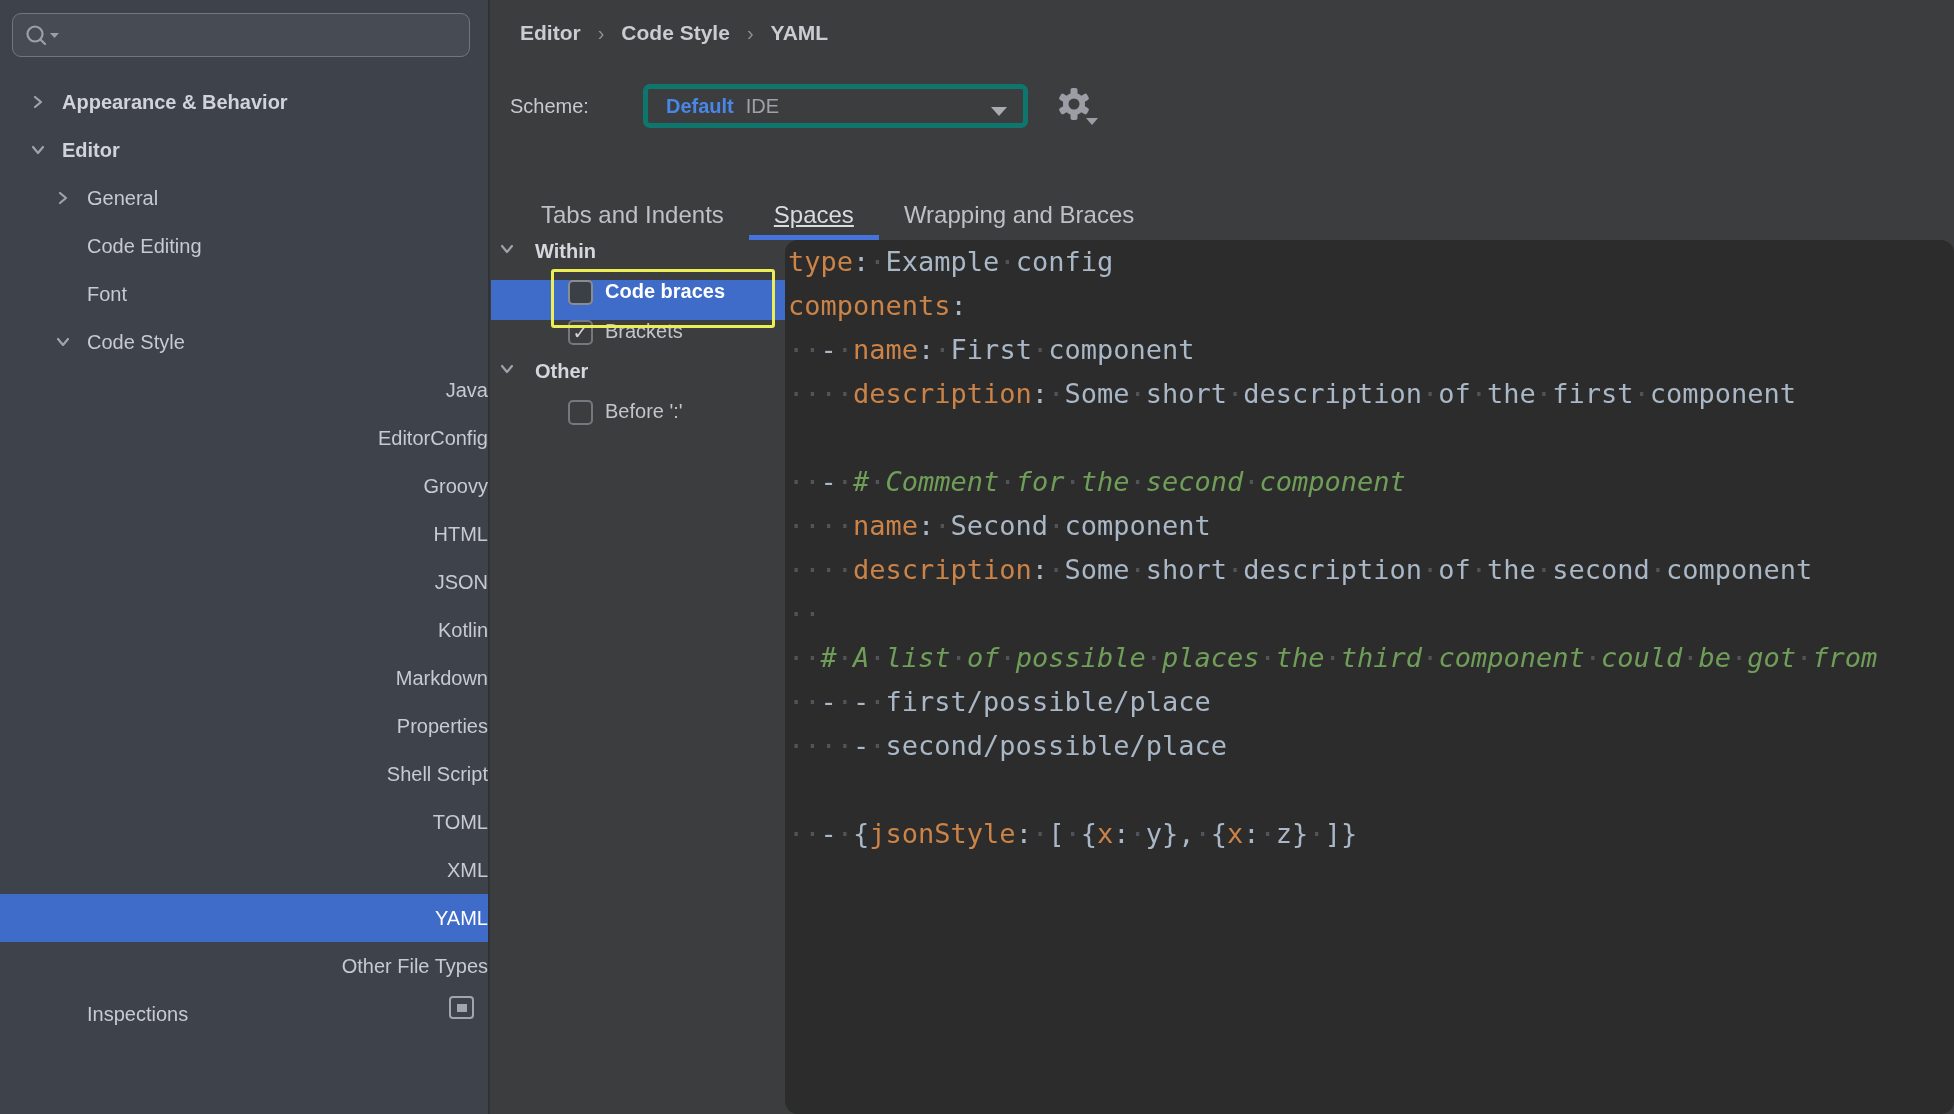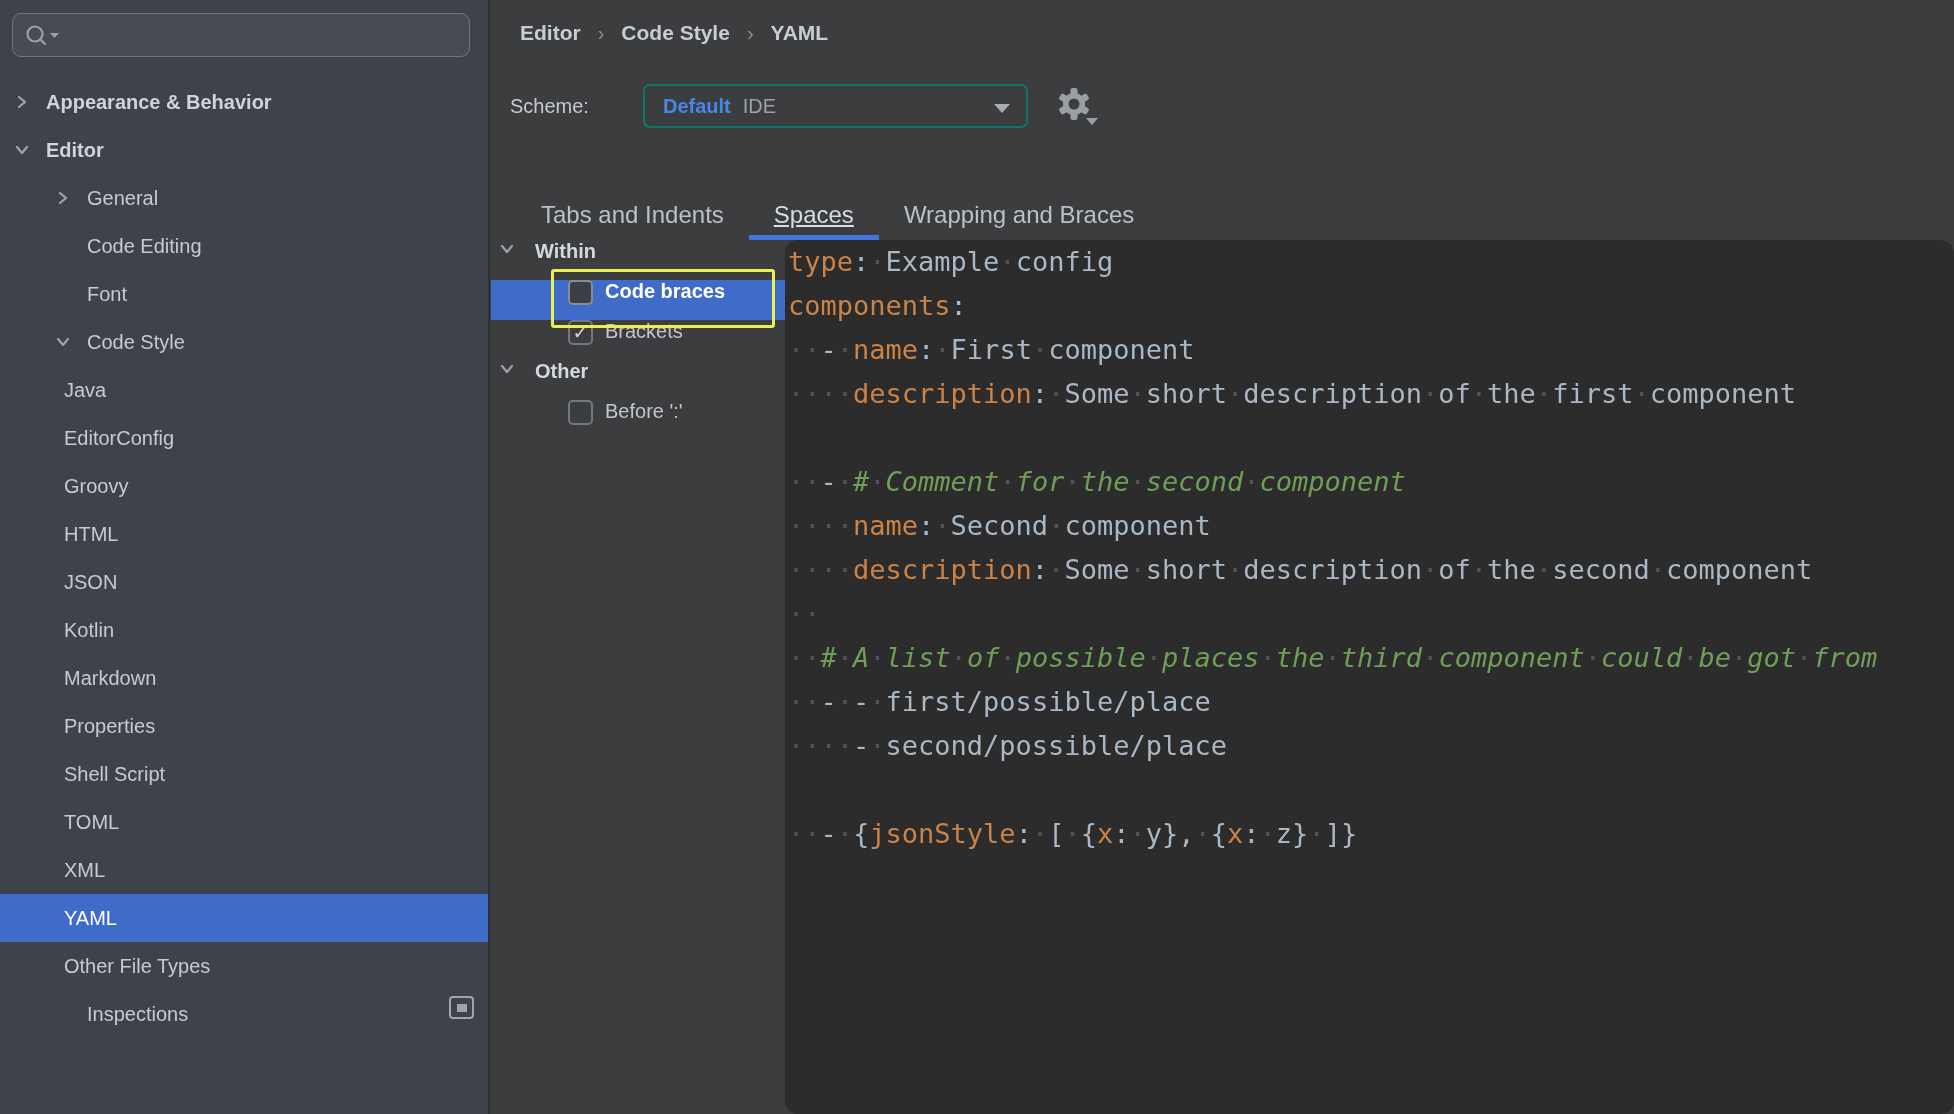--- a/index.html
+++ b/index.html
@@ -12,37 +12,37 @@
            background:#3E424B;border-right:2px solid #303236;box-sizing:border-box;}
   .search{position:absolute;left:12px;top:13px;width:458px;height:44px;
           border:1.5px solid #72767C;border-radius:9px;background:#474B53;
           display:flex;align-items:center;padding-left:10px;box-sizing:border-box;}
   .search input{flex:1;background:transparent;border:none;outline:none;
           color:#D5D8DC;font-size:20px;font-family:"Liberation Sans",sans-serif;}
   .tree{position:absolute;left:0;top:78px;width:100%;}
   .srow{height:48px;display:flex;align-items:center;font-size:20px;color:#C7CAD0;position:relative;}
   .srow.b{font-weight:700;color:#D0D3D9;}
   .srow.sel{background:#3F6BC9;color:#FFFFFF;}
-  .lvl1{padding-left:12px;}
+  .lvl1{padding-left:28px;}
   .lvl2{padding-left:53px;}
-  .lvl3{padding-left:64px;}
+  .lvl3{padding-left:64px;justify-content:flex-end;}
   .chev{width:20px;height:20px;margin-right:14px;display:flex;align-items:center;justify-content:center;flex:0 0 auto;}
   .chev.hid{visibility:hidden;}
   .sq{position:absolute;right:14px;top:6px;width:25px;height:23px;
       border:2.5px solid #A2A6AC;border-radius:4px;box-sizing:border-box;
       display:flex;align-items:center;justify-content:center;}
   .sqin{width:10px;height:8px;background:#A2A6AC;}
 
   
   .crumbs{position:absolute;left:520px;top:17px;height:32px;display:flex;align-items:center;
           gap:17px;font-size:21px;font-weight:700;color:#C9CCD1;}
   .crumb-sep{color:#8E9297;font-weight:400;font-size:20px;}
   .scheme-label{position:absolute;left:510px;top:95px;font-size:20px;color:#C6C9CE;}
   .select{position:absolute;left:643px;top:84px;width:385px;height:44px;
-          border:2px solid #0f766e;border-radius:7px;display:flex;align-items:center;
+          border:5px solid #0f766e;border-radius:7px;display:flex;align-items:center;
           padding-left:18px;box-sizing:border-box;}
   .sel-primary{color:#4A86E8;font-weight:700;font-size:20px;}
   .sel-secondary{color:#9EA2A8;font-size:20px;margin-left:12px;}
   .sel-arrow{position:absolute;right:16px;top:18px;width:0;height:0;
           border-left:8px solid transparent;border-right:8px solid transparent;
           border-top:9px solid #A8ACB1;}
   .gear{position:absolute;left:1056px;top:86px;width:48px;height:46px;cursor:default;}
   .gear-dd{position:absolute;left:30px;top:32px;width:0;height:0;
           border-left:6px solid transparent;border-right:6px solid transparent;
           border-top:7px solid #9B9FA5;}

